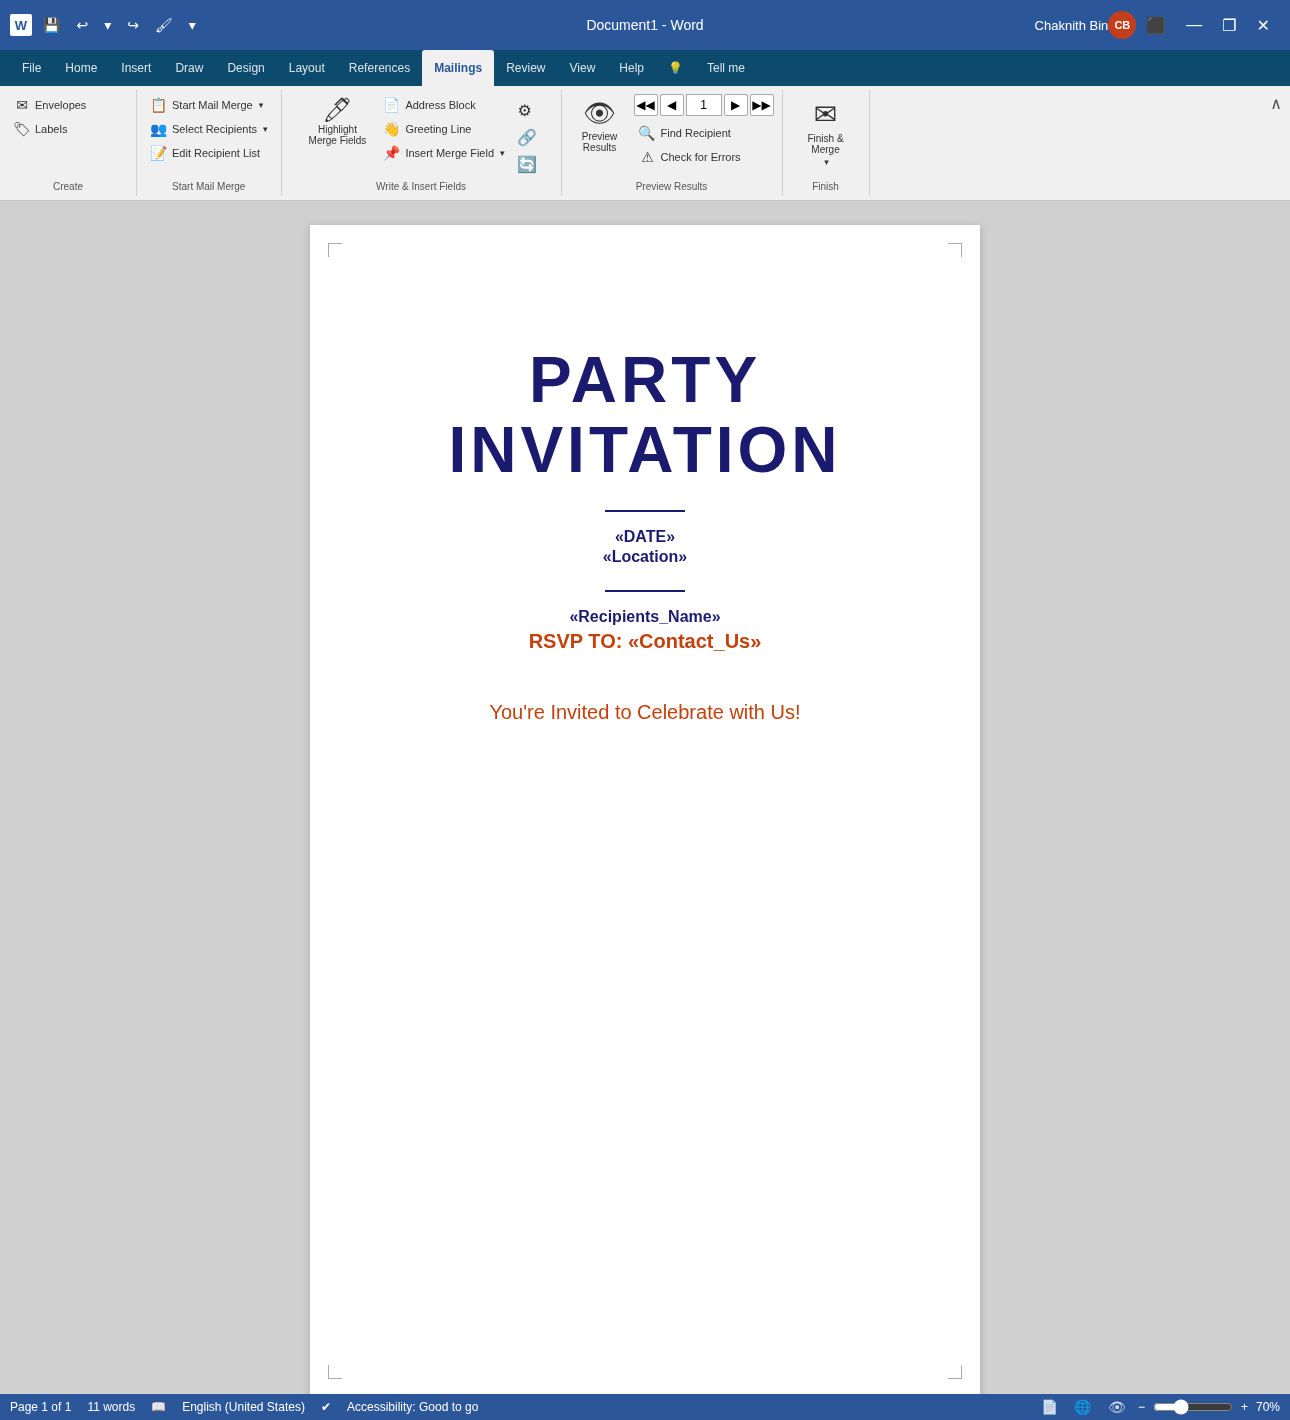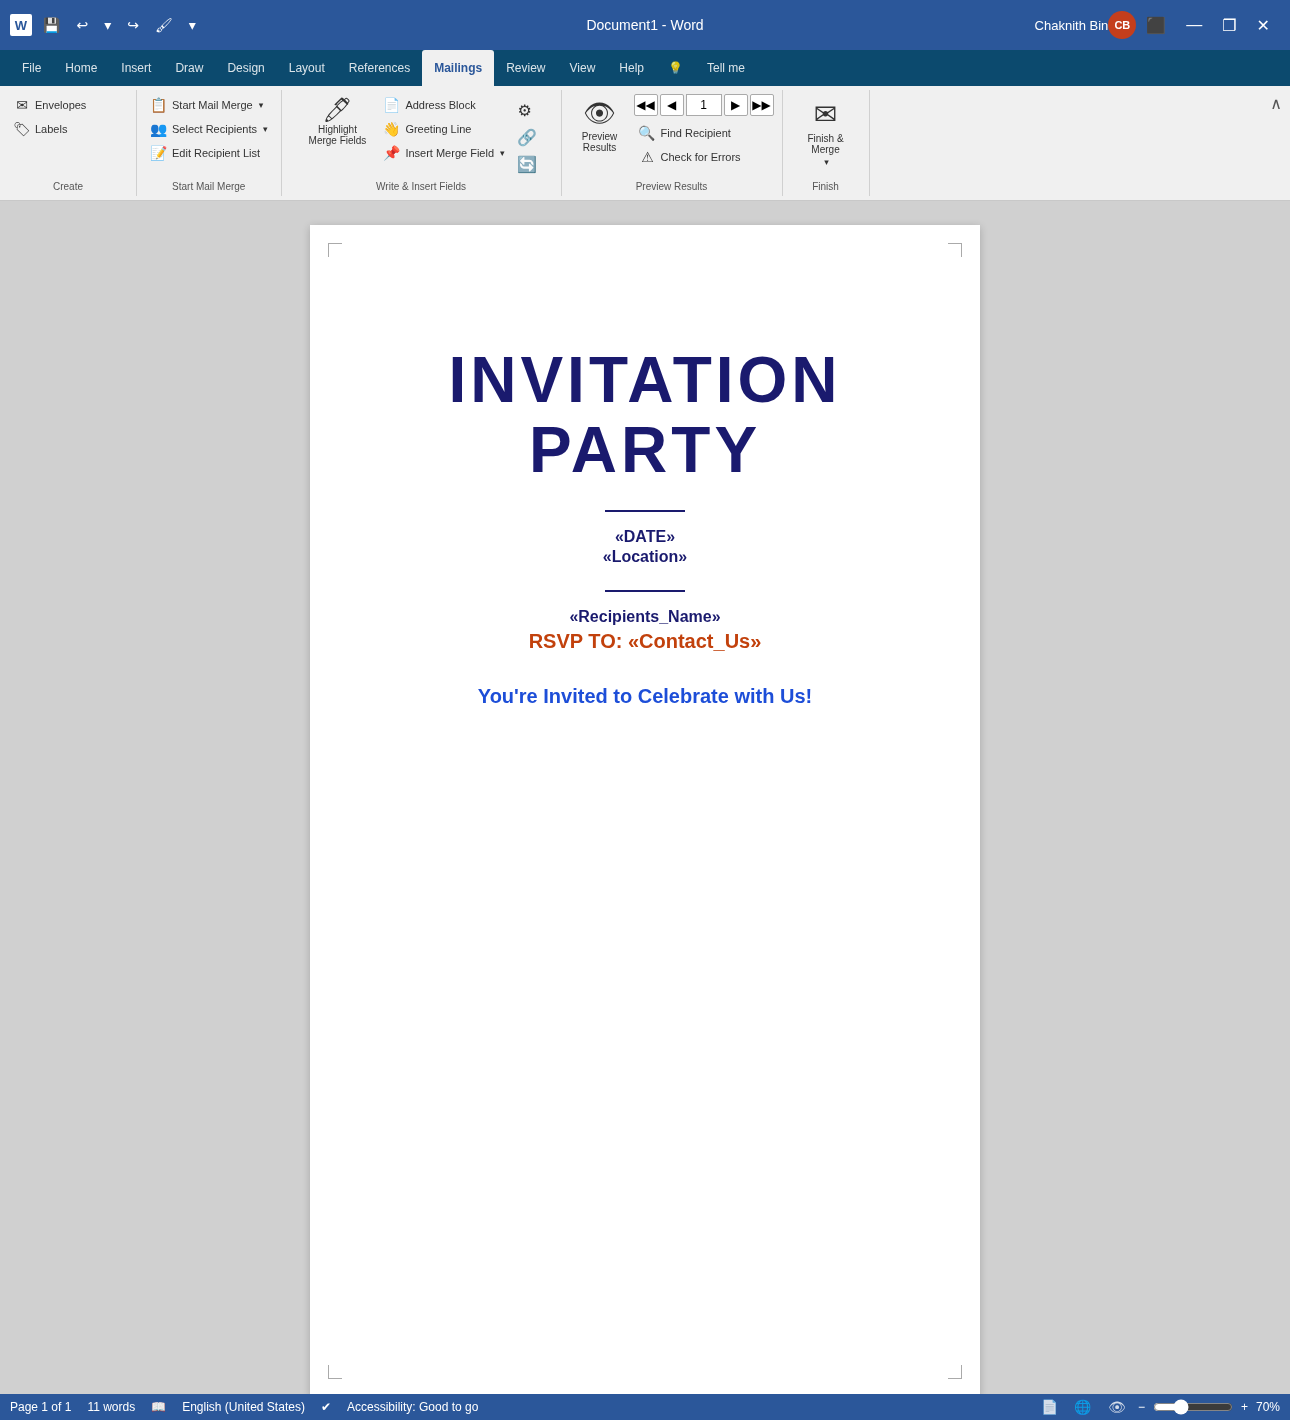--- a/index.html
+++ b/index.html
@@ -311,23 +311,23 @@
 
     .rsvp-line {
       font-size: 20px;
       color: #c2410c;
       font-weight: 600;
       margin-top: 4px;
     }
 
     .invite-text {
       font-size: 20px;
-      font-weight: 700;
-      color: #1d4ed8;
-      margin-top: 32px;
+      font-weight: 400;
+      color: #c2410c;
+      margin-top: 48px;
     }
 
     
     .status-bar {
       background: #2b579a;
       height: 26px;
       display: flex;
       align-items: center;
       padding: 0 10px;
       color: white;
@@ -524,22 +524,22 @@
 </div>
 
 <div class="doc-area">
   <div class="page">
     <div class="corner tl"></div>
     <div class="corner tr"></div>
     <div class="corner bl"></div>
     <div class="corner br"></div>
 
     <div class="doc-content">
+      <div class="party-title">PARTY</div>
       <div class="party-title">INVITATION</div>
-      <div class="party-title">PARTY</div>
 
       <div class="divider-line"></div>
 
       <div class="merge-field">«DATE»</div>
       <div class="merge-field">«Location»</div>
 
       <div class="divider-line"></div>
 
       <div class="recipients-name">«Recipients_Name»</div>
       <div class="rsvp-line">RSVP TO: «Contact_Us»</div>

